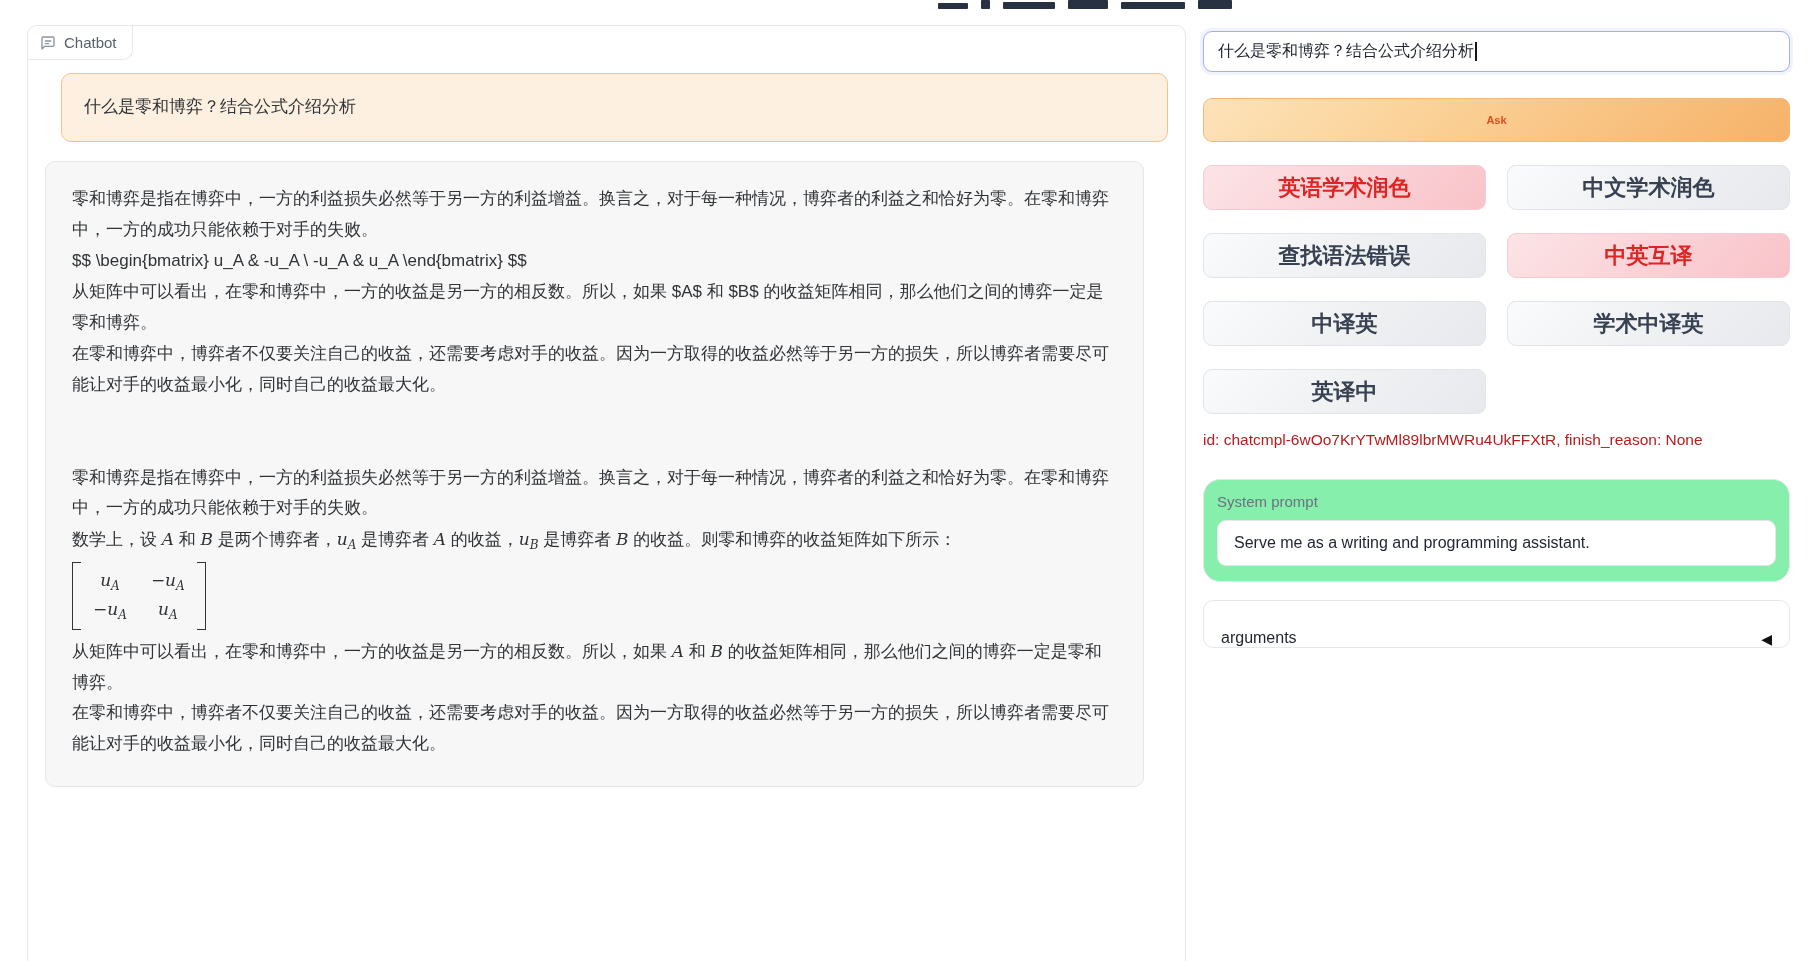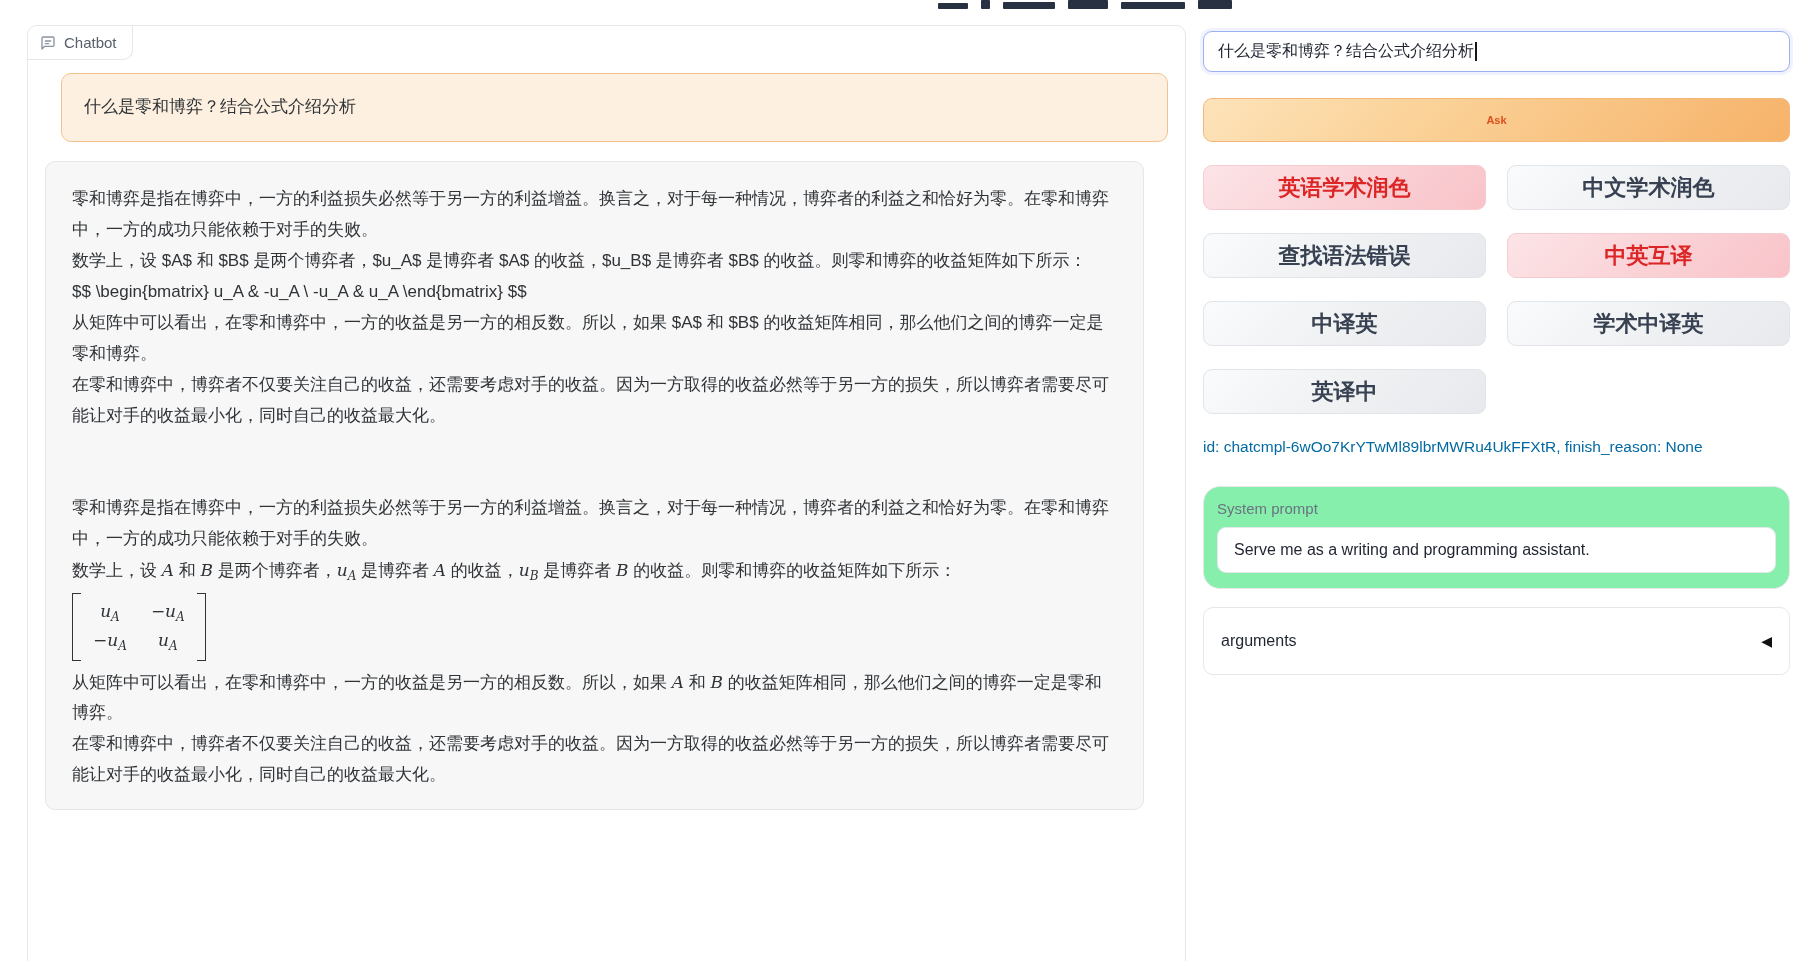--- a/index.html
+++ b/index.html
@@ -29,21 +29,21 @@
   }
   .panel-label svg { display:block; }
   .messages { padding:47px 17px 0 17px; }
   .msg { font-size:17px; line-height:1.82; border-radius:10px; }
   .msg-user {
     margin-left:16px; background:#fdf0e1; border:1.6px solid #f2c38e;
     padding:18px 22px;
   }
   .msg-bot {
     margin-top:19px; margin-right:24px; background:#f7f7f8; border:1.6px solid #e4e6ea;
-    padding:22px 26px 18px;
+    padding:22px 26px 26px;
   }
   .spacer { height:62px; }
 
   
   .math-var { font-family:"DejaVu Serif","Liberation Serif",serif; font-style:italic; }
   .math-var sub, .msub { font-family:"DejaVu Serif","Liberation Serif",serif; font-style:italic; font-size:12px; }
   .matrix-line { display:flex; align-items:flex-start; margin:4px 0 6px; }
   .matrix { display:inline-flex; align-items:stretch; }
   .brk { width:9px; border:1.8px solid #303437; }
   .brk.left  { border-right:none; }
@@ -75,30 +75,30 @@
     display:flex; align-items:center; justify-content:center; font-family:inherit;
   }
   .fn-btn.gray {
     background:linear-gradient(135deg,#fafbfc 0%,#eef0f2 55%,#e7e9ed 100%);
     border:1px solid #e1e4e8; color:#374151;
   }
   .fn-btn.pink {
     background:linear-gradient(135deg,#fce4e7 0%,#fad3d7 50%,#f8c3c9 100%);
     border:1px solid #f6ccd2; color:#dc2626;
   }
-  .status-line { margin-top:24px; font-size:15.5px; color:#0369a1; }
+  .status-line { margin-top:17px; font-size:15.5px; color:#b91c1c; }
   .sys-card { margin-top:30px; border:1.6px solid #e5e7eb; border-radius:17px; padding:13px 13px 15px; background:#86efac; }
   .sys-label { color:#6b7280; font-size:15px; }
   .sys-input {
     margin-top:10px; border:1.6px solid #e5e7eb; border-radius:9px; height:46px;
     display:flex; align-items:center; padding:12px 16px; font-size:16px; color:#1f2430; background:#fff;
   }
   .accordion {
-    margin-top:18px; border:1.6px solid #e5e7eb; border-radius:10px; height:68px; background:#fff;
-    display:flex; align-items:center; justify-content:space-between; padding:0 17px;
+    margin-top:18px; border:1.6px solid #e5e7eb; border-radius:10px; height:48px; background:#fff;
+    display:flex; align-items:flex-end; justify-content:space-between; padding:0 17px;
     font-size:16px; color:#1f2430; cursor:pointer;
   }
   .acc-icon { font-size:14px; color:#111; }
 </style>
 </head>
 <body>
 
 <div class="clipped-title">
   <i style="width:30px;height:6px;"></i>
     <i style="width:9px;height:9px;"></i>
@@ -124,21 +124,20 @@
       </div>
 
       <div class="messages">
 
         <div class="msg msg-user">
           <span>什么是零和博弈？结合公式介绍分析</span>
         </div>
 
         <div class="msg msg-bot">
           <div>零和博弈是指在博弈中，一方的利益损失必然等于另一方的利益增益。换言之，对于每一种情况，博弈者的利益之和恰好为零。在零和博弈中，一方的成功只能依赖于对手的失败。</div>
-          <div>数学上，设 $A$ 和 $B$ 是两个博弈者，$u_A$ 是博弈者 $A$ 的收益，$u_B$ 是博弈者 $B$ 的收益。则零和博弈的收益矩阵如下所示：</div>
           <div>$$ \begin{bmatrix} u_A &amp; -u_A \ -u_A &amp; u_A \end{bmatrix} $$</div>
           <div>从矩阵中可以看出，在零和博弈中，一方的收益是另一方的相反数。所以，如果 $A$ 和 $B$ 的收益矩阵相同，那么他们之间的博弈一定是零和博弈。</div>
           <div>在零和博弈中，博弈者不仅要关注自己的收益，还需要考虑对手的收益。因为一方取得的收益必然等于另一方的损失，所以博弈者需要尽可能让对手的收益最小化，同时自己的收益最大化。</div>
 
           <div class="spacer"></div>
 
           <div>零和博弈是指在博弈中，一方的利益损失必然等于另一方的利益增益。换言之，对于每一种情况，博弈者的利益之和恰好为零。在零和博弈中，一方的成功只能依赖于对手的失败。</div>
           <div><span>数学上，设 </span><span class="math-var">A</span><span> 和 </span><span class="math-var">B</span><span> 是两个博弈者，</span><span class="math-var">u<sub>A</sub></span><span> 是博弈者 </span><span class="math-var">A</span><span> 的收益，</span><span class="math-var">u<sub>B</sub></span><span> 是博弈者 </span><span class="math-var">B</span><span> 的收益。则零和博弈的收益矩阵如下所示：</span></div>
 
           <div class="matrix-line">

